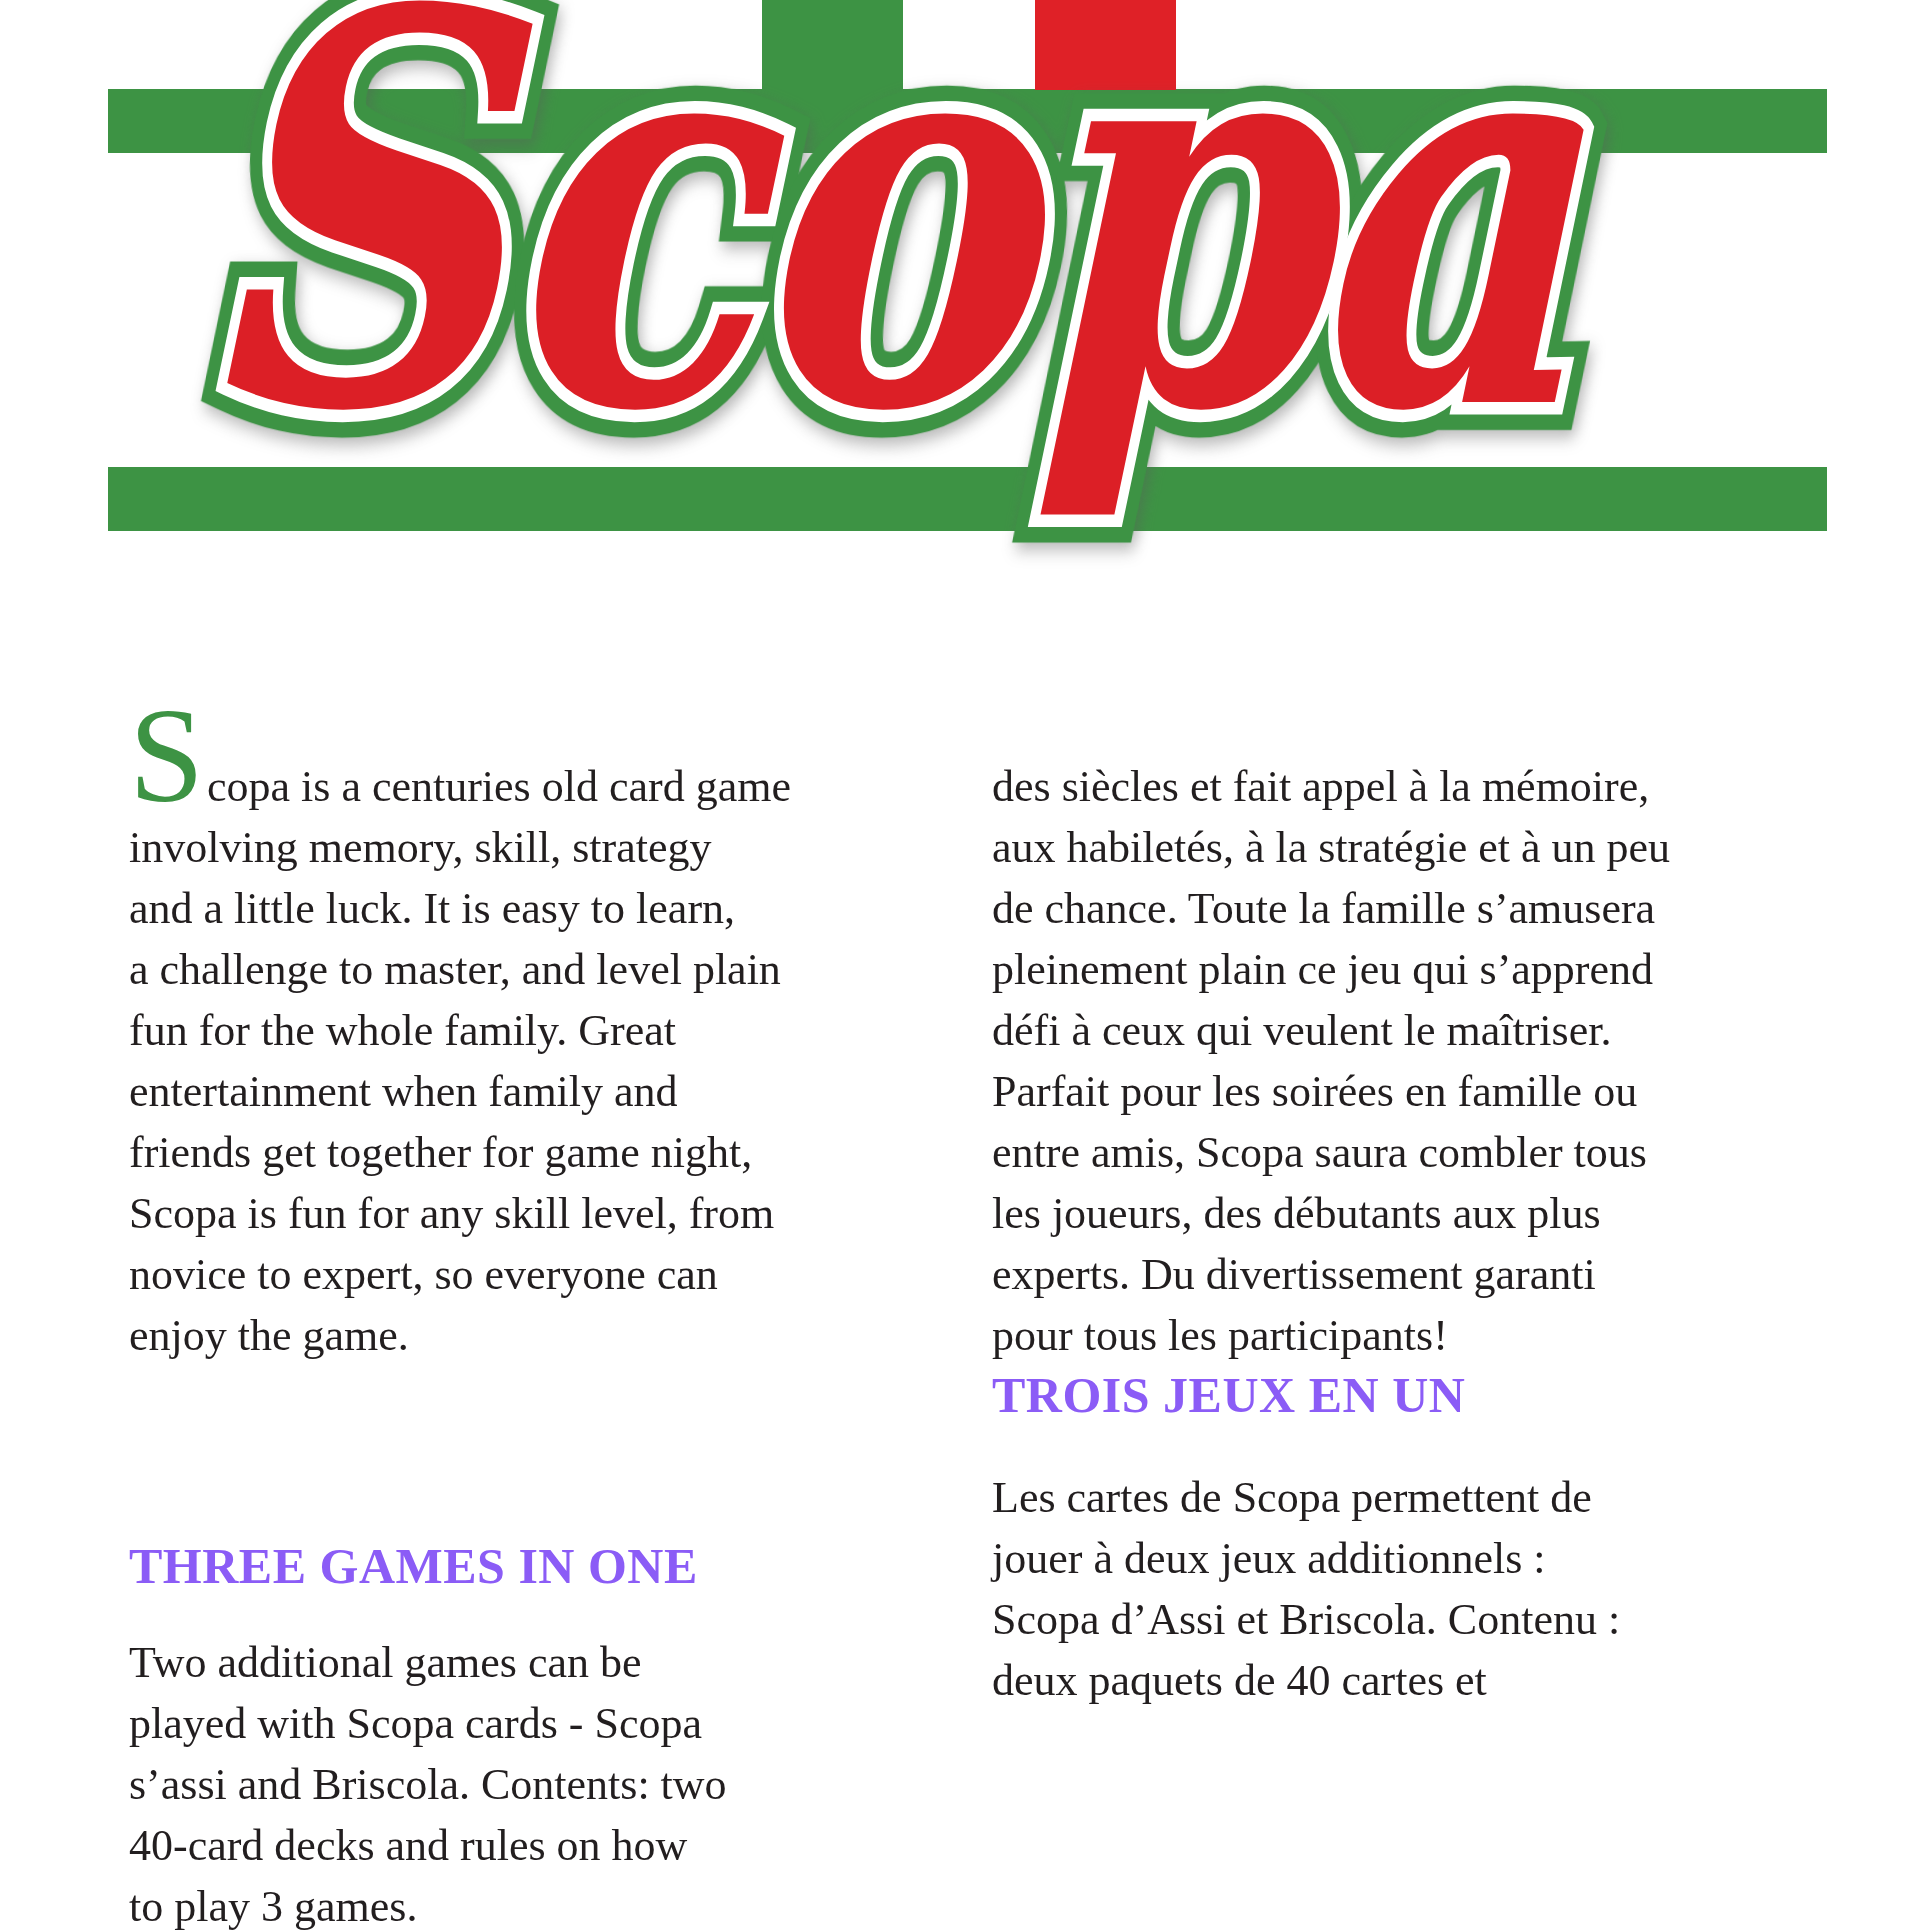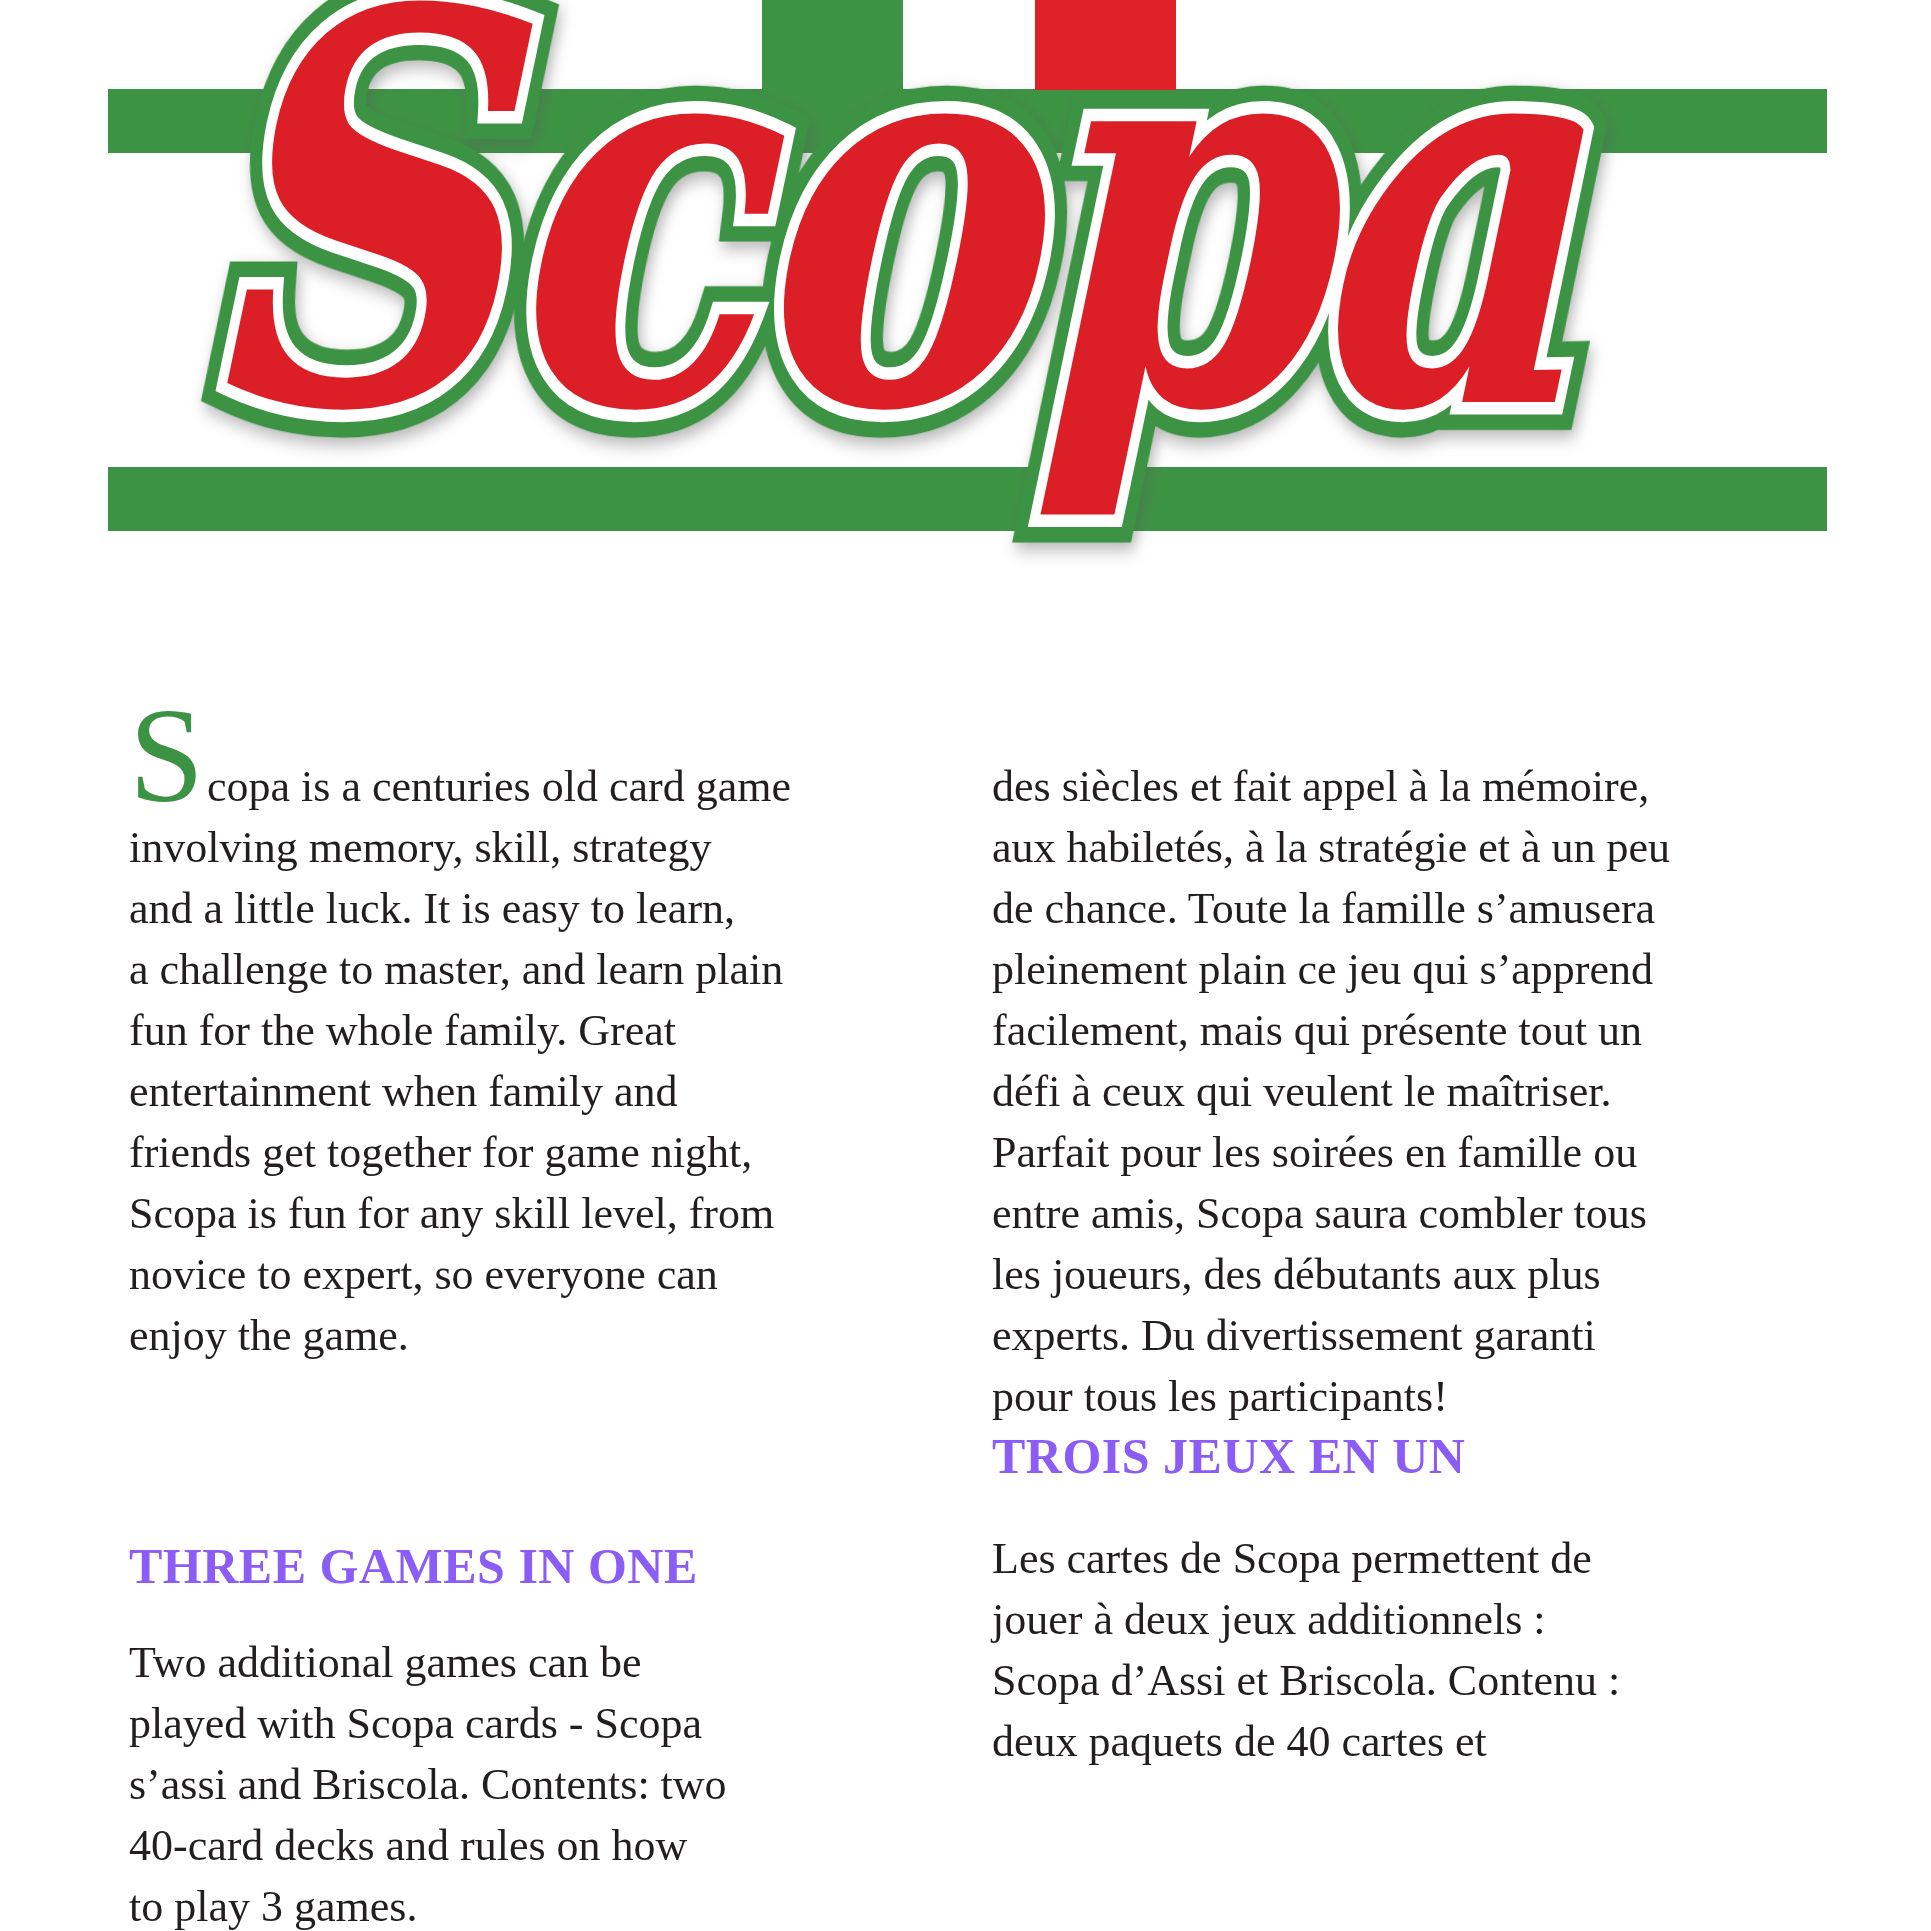--- a/index.html
+++ b/index.html
@@ -106,21 +106,21 @@
     <span class="l-green">Scopa</span>
     <span class="l-white">Scopa</span>
     <span class="l-red">Scopa</span>
   </div>
 
   <div class="col en">
     <div class="firstline"><span class="initial">S</span><span>copa is a centuries old card game</span></div>
     <div>
         <div class="tl">involving memory, skill, strategy</div>
         <div class="tl">and a little luck. It is easy to learn,</div>
-        <div class="tl">a challenge to master, and learn plain</div>
+        <div class="tl">a challenge to master, and level plain</div>
         <div class="tl">fun for the whole family. Great</div>
         <div class="tl">entertainment when family and</div>
         <div class="tl">friends get together for game night,</div>
         <div class="tl">Scopa is fun for any skill level, from</div>
         <div class="tl">novice to expert, so everyone can</div>
         <div class="tl">enjoy the game.</div>
       </div>
     <h2 class="heading">THREE GAMES IN ONE</h2>
     <div>
         <div class="tl">Two additional games can be</div>
@@ -130,21 +130,20 @@
         <div class="tl">to play 3 games.</div>
       </div>
   </div>
 
   <div class="col fr">
     <div>
         <div class="tl">des siècles et fait appel à la mémoire,</div>
         <div class="tl">aux habiletés, à la stratégie et à un peu</div>
         <div class="tl">de chance. Toute la famille s’amusera</div>
         <div class="tl">pleinement plain ce jeu qui s’apprend</div>
-        <div class="tl">facilement, mais qui présente tout un</div>
         <div class="tl">défi à ceux qui veulent le maîtriser.</div>
         <div class="tl">Parfait pour les soirées en famille ou</div>
         <div class="tl">entre amis, Scopa saura combler tous</div>
         <div class="tl">les joueurs, des débutants aux plus</div>
         <div class="tl">experts. Du divertissement garanti</div>
         <div class="tl">pour tous les participants!</div>
       </div>
     <h2 class="heading">TROIS JEUX EN UN</h2>
     <div>
         <div class="tl">Les cartes de Scopa permettent de</div>

